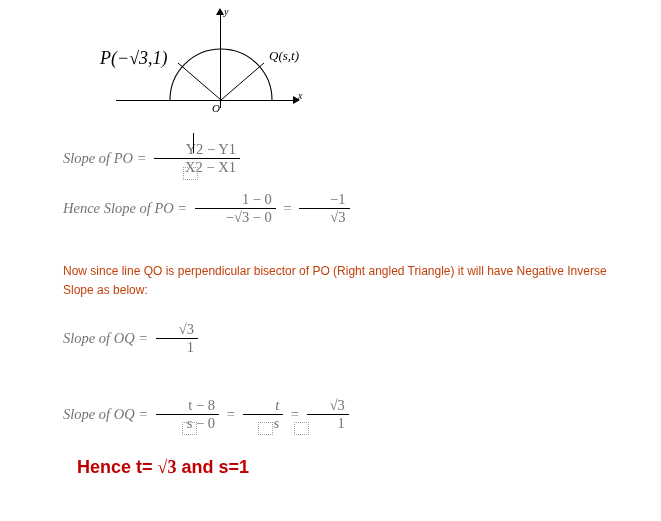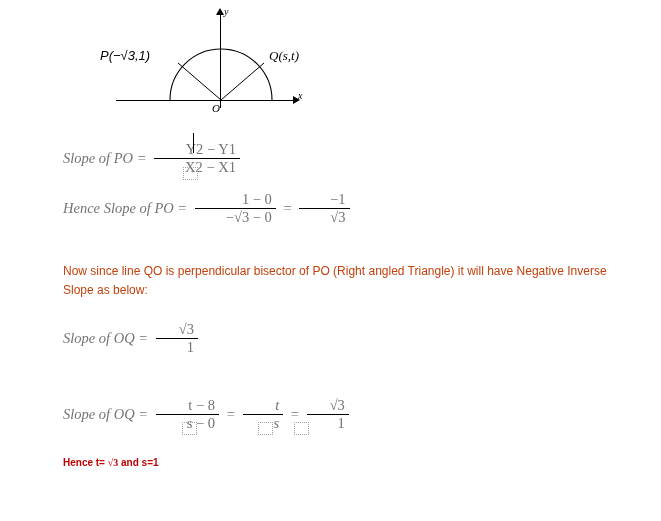--- a/index.html
+++ b/index.html
@@ -86,23 +86,23 @@
     left: 112px;
     top: 96px;
     font-family: "Liberation Serif", serif;
     font-style: italic;
     font-size: 11px;
   }
   .label-p {
     position: absolute;
     left: 0px;
     top: 42px;
-    font-family: Liberation Sans, sans-serif;
-    font-style: italic;
-    font-size: 13px;
+    font-family: Liberation Serif, serif;
+    font-style: italic;
+    font-size: 18px;
     white-space: nowrap;
   }
   .label-q {
     position: absolute;
     left: 160px;
     top: 42px;
     font-family: "Liberation Serif", serif;
     font-style: italic;
     font-size: 13px;
     white-space: nowrap;
@@ -161,22 +161,23 @@
   }
   .caret {
     position: absolute;
     width: 1px;
     height: 20px;
     background: #000;
   }
   .red {
     color: #c00000;
     font-family: "Liberation Sans", sans-serif;
-    font-size: 10px;
+    font-size: 18px;
     font-weight: bold;
+    margin-left: 14px;
   }
   .red .sr {
     font-family: "Liberation Serif", serif;
     font-weight: bold;
   }
 </style>
 </head>
 <body>
 
 <div class="page">

